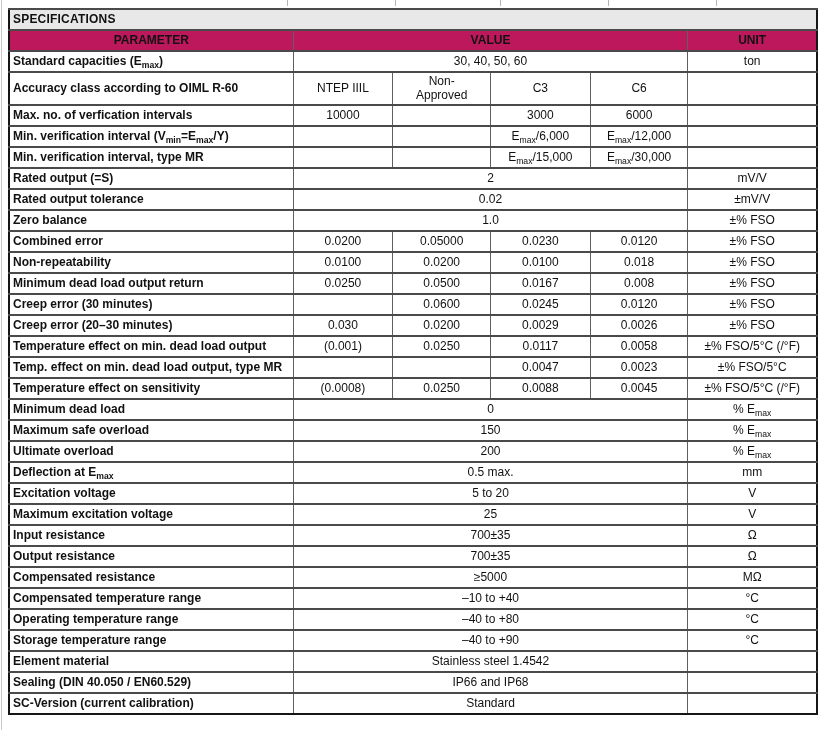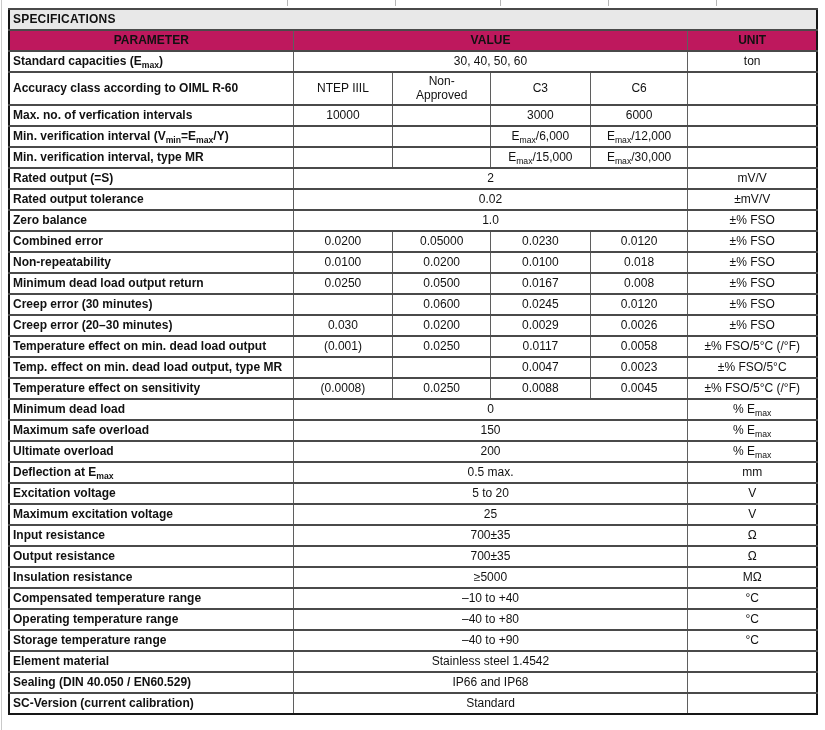--- a/index.html
+++ b/index.html
@@ -242,21 +242,21 @@
         <td class="param">Input resistance</td>
         <td class="val" colspan="4">700±35</td>
         <td class="unit">Ω</td>
       </tr>
       <tr>
         <td class="param">Output resistance</td>
         <td class="val" colspan="4">700±35</td>
         <td class="unit">Ω</td>
       </tr>
       <tr>
-        <td class="param">Insulation resistance</td>
+        <td class="param">Compensated resistance</td>
         <td class="val" colspan="4">≥5000</td>
         <td class="unit">MΩ</td>
       </tr>
       <tr>
         <td class="param">Compensated temperature range</td>
         <td class="val" colspan="4">–10 to +40</td>
         <td class="unit">°C</td>
       </tr>
       <tr>
         <td class="param">Operating temperature range</td>

